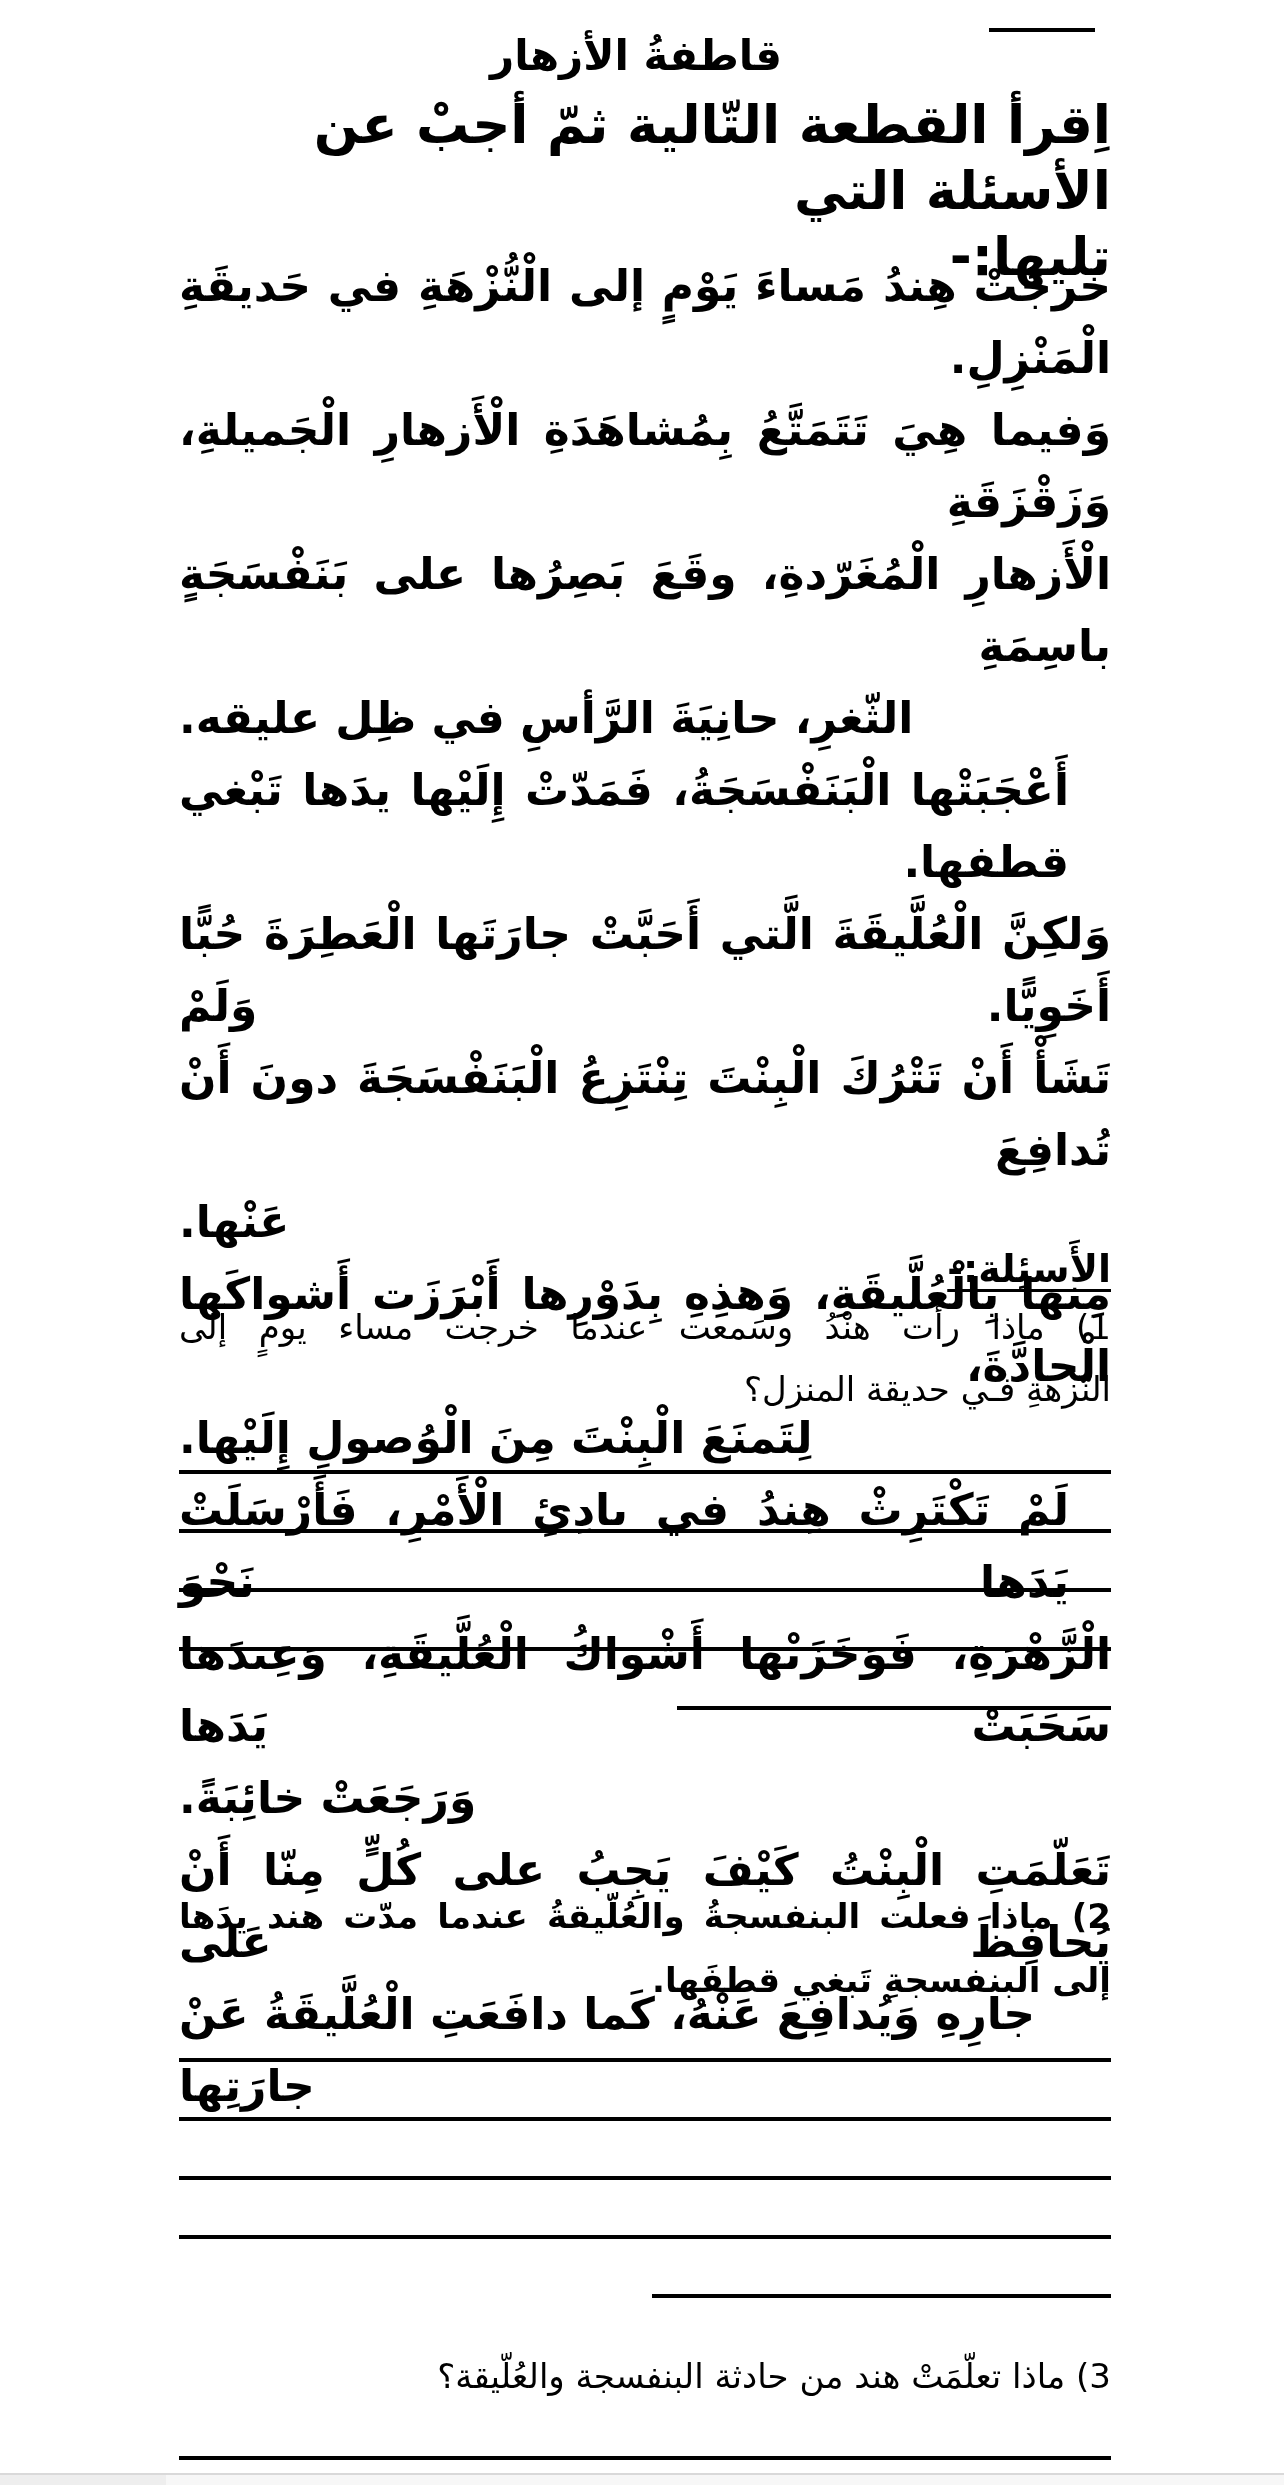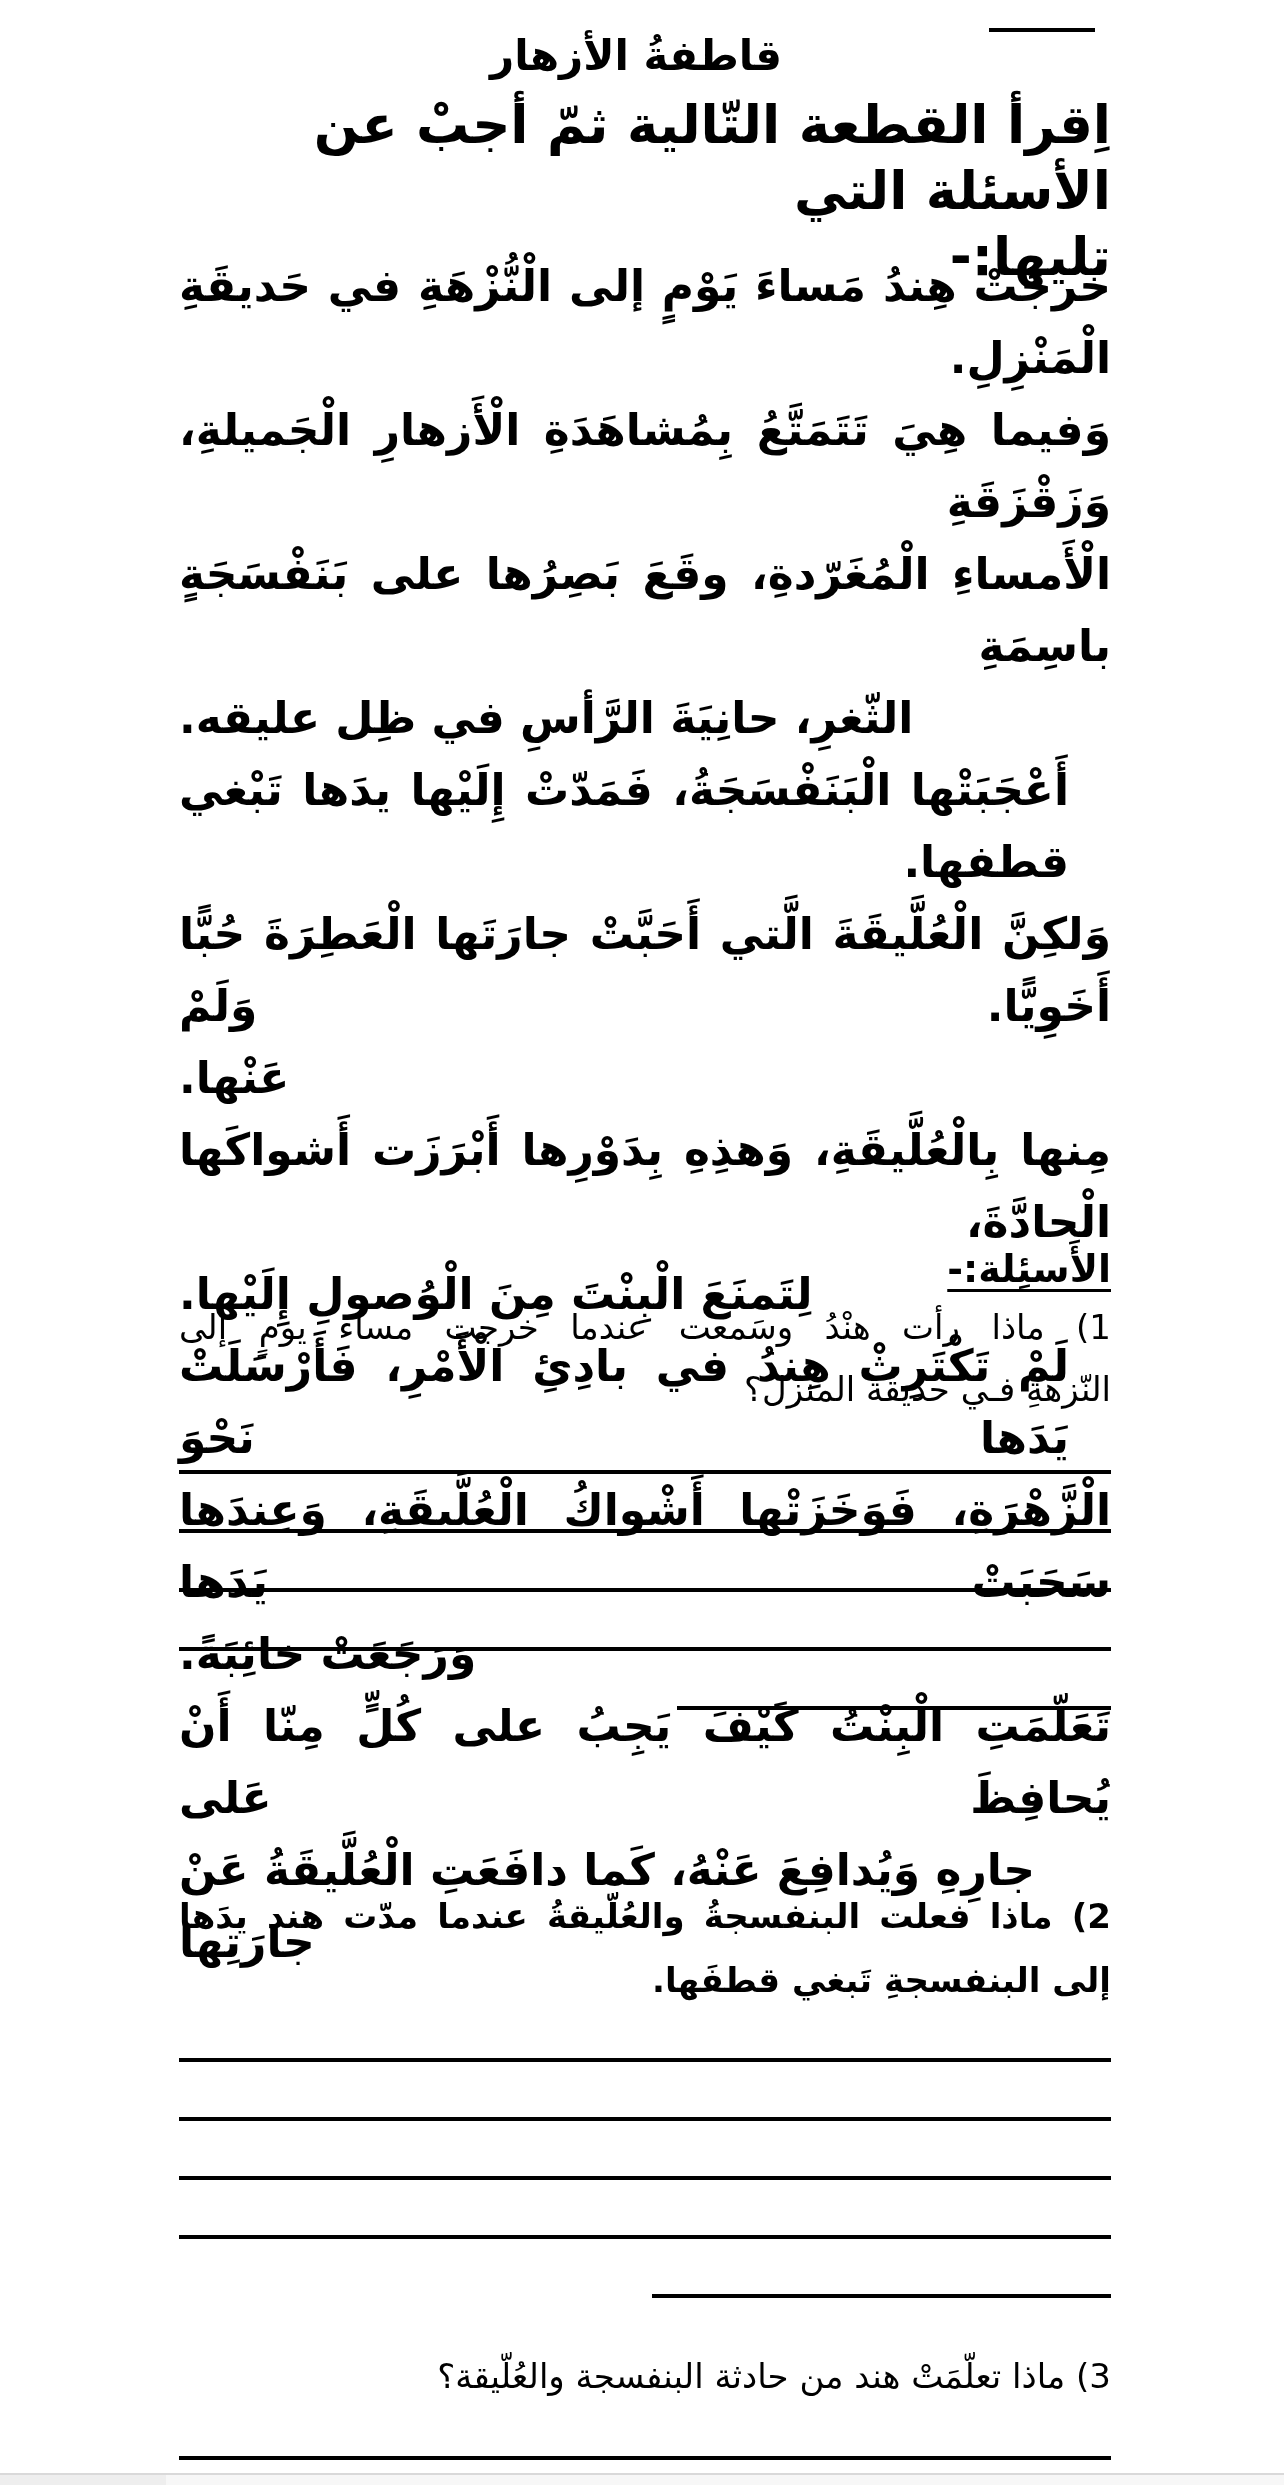--- a/index.html
+++ b/index.html
@@ -149,24 +149,25 @@
   <h1 class="title">قاطفةُ الأزهار</h1>
 
   <div class="instruction" id="instruction">
       <div class="iline">اِقرأ القطعة التّالية ثمّ أجبْ عن الأسئلة التي</div>
       <div class="iline">تليها:-</div>
     </div>
 
   <div class="passage" id="passage">
       <div class="pline stretch">خرجَتْ هِندُ مَساءَ يَوْمٍ إلى الْنُّزْهَةِ في حَديقَةِ الْمَنْزِلِ.</div>
       <div class="pline stretch">وَفيما هِيَ تَتَمَتَّعُ بِمُشاهَدَةِ الْأَزهارِ الْجَميلةِ، وَزَقْزَقَةِ</div>
-      <div class="pline stretch">الْأَمساءِ الْمُغَرّدةِ، وقَعَ بَصِرُها على بَنَفْسَجَةٍ باسِمَةِ</div>
+      <div class="pline stretch">الْأَزهارِ الْمُغَرّدةِ، وقَعَ بَصِرُها على بَنَفْسَجَةٍ باسِمَةِ</div>
       <div class="pline">الثّغرِ، حانِيَةَ الرَّأسِ في ظِل عليقه.</div>
       <div class="pline stretch indent">أَعْجَبَتْها الْبَنَفْسَجَةُ، فَمَدّتْ إِلَيْها يدَها تَبْغي قطفها.</div>
       <div class="pline stretch">وَلكِنَّ الْعُلَّيقَةَ الَّتي أَحَبَّتْ جارَتَها الْعَطِرَةَ حُبًّا أَخَوِيًّا. وَلَمْ</div>
+      <div class="pline stretch">تَشَأْ أَنْ تَتْرُكَ الْبِنْتَ تِنْتَزِعُ الْبَنَفْسَجَةَ دونَ أَنْ تُدافِعَ</div>
       <div class="pline">عَنْها.</div>
       <div class="pline stretch">مِنها بِالْعُلَّيقَةِ، وَهذِهِ بِدَوْرِها أَبْرَزَت أَشواكَها الْحادَّةَ،</div>
       <div class="pline">لِتَمنَعَ الْبِنْتَ مِنَ الْوُصولِ إِلَيْها.</div>
       <div class="pline stretch indent">لَمْ تَكْتَرِثْ هِندُ في بادِئِ الْأَمْرِ، فَأَرْسَلَتْ يَدَها نَحْوَ</div>
       <div class="pline stretch">الْزَّهْرَةِ، فَوَخَزَتْها أَشْواكُ الْعُلَّيقَةِ، وَعِندَها سَحَبَتْ يَدَها</div>
       <div class="pline">وَرَجَعَتْ خائِبَةً.</div>
       <div class="pline stretch">تَعَلّمَتِ الْبِنْتُ كَيْفَ يَجِبُ على كُلٍّ مِنّا أَنْ يُحافِظَ عَلى</div>
       <div class="pline">جارِهِ وَيُدافِعَ عَنْهُ، كَما دافَعَتِ الْعُلَّيقَةُ عَنْ جارَتِها</div>
     </div>
 

